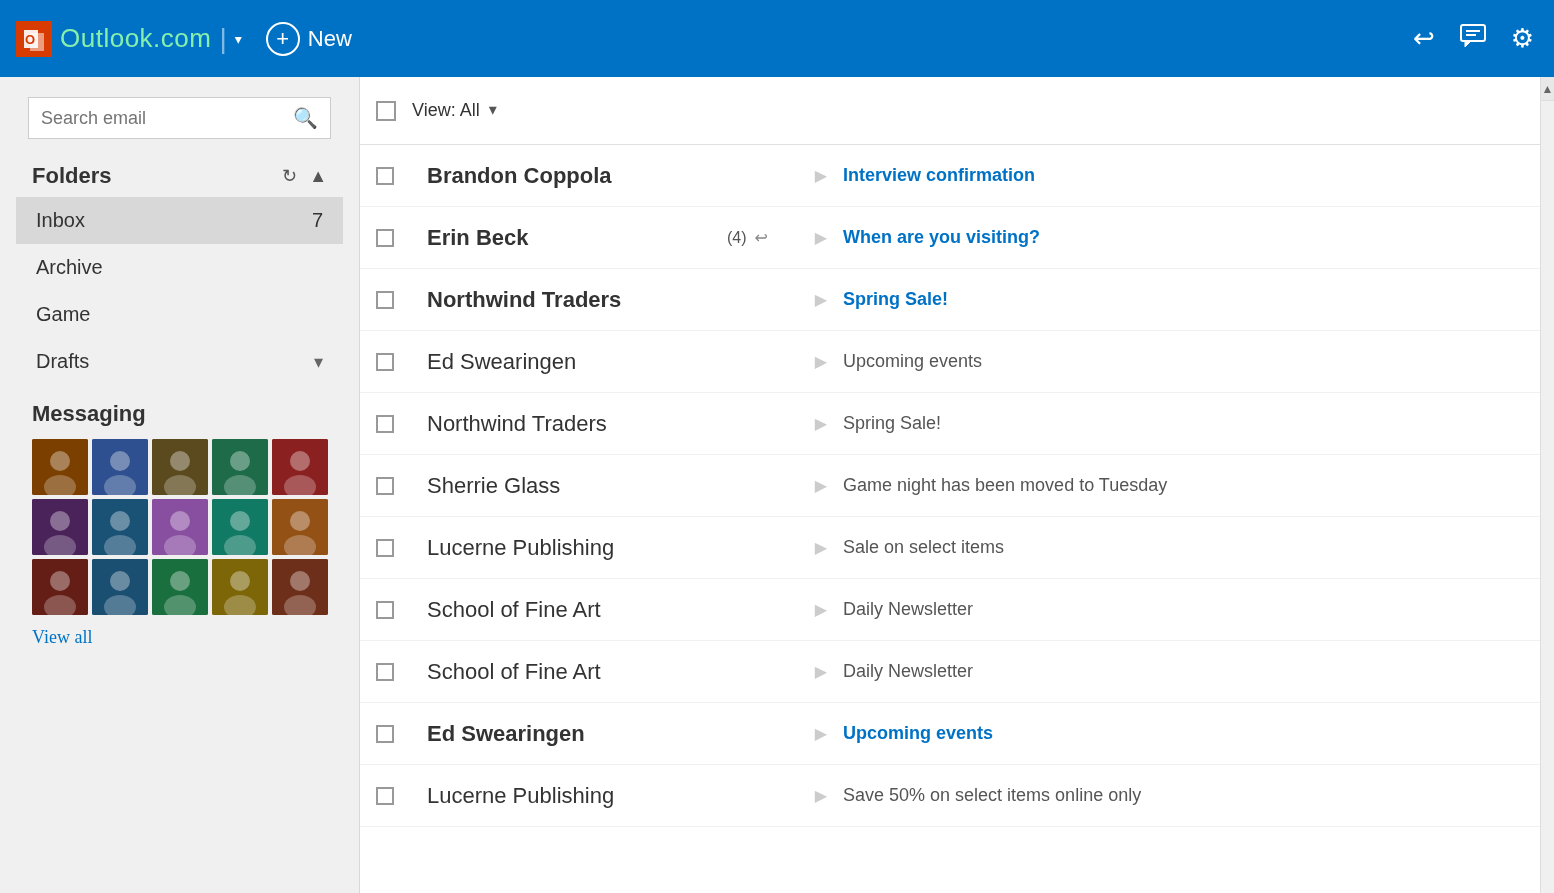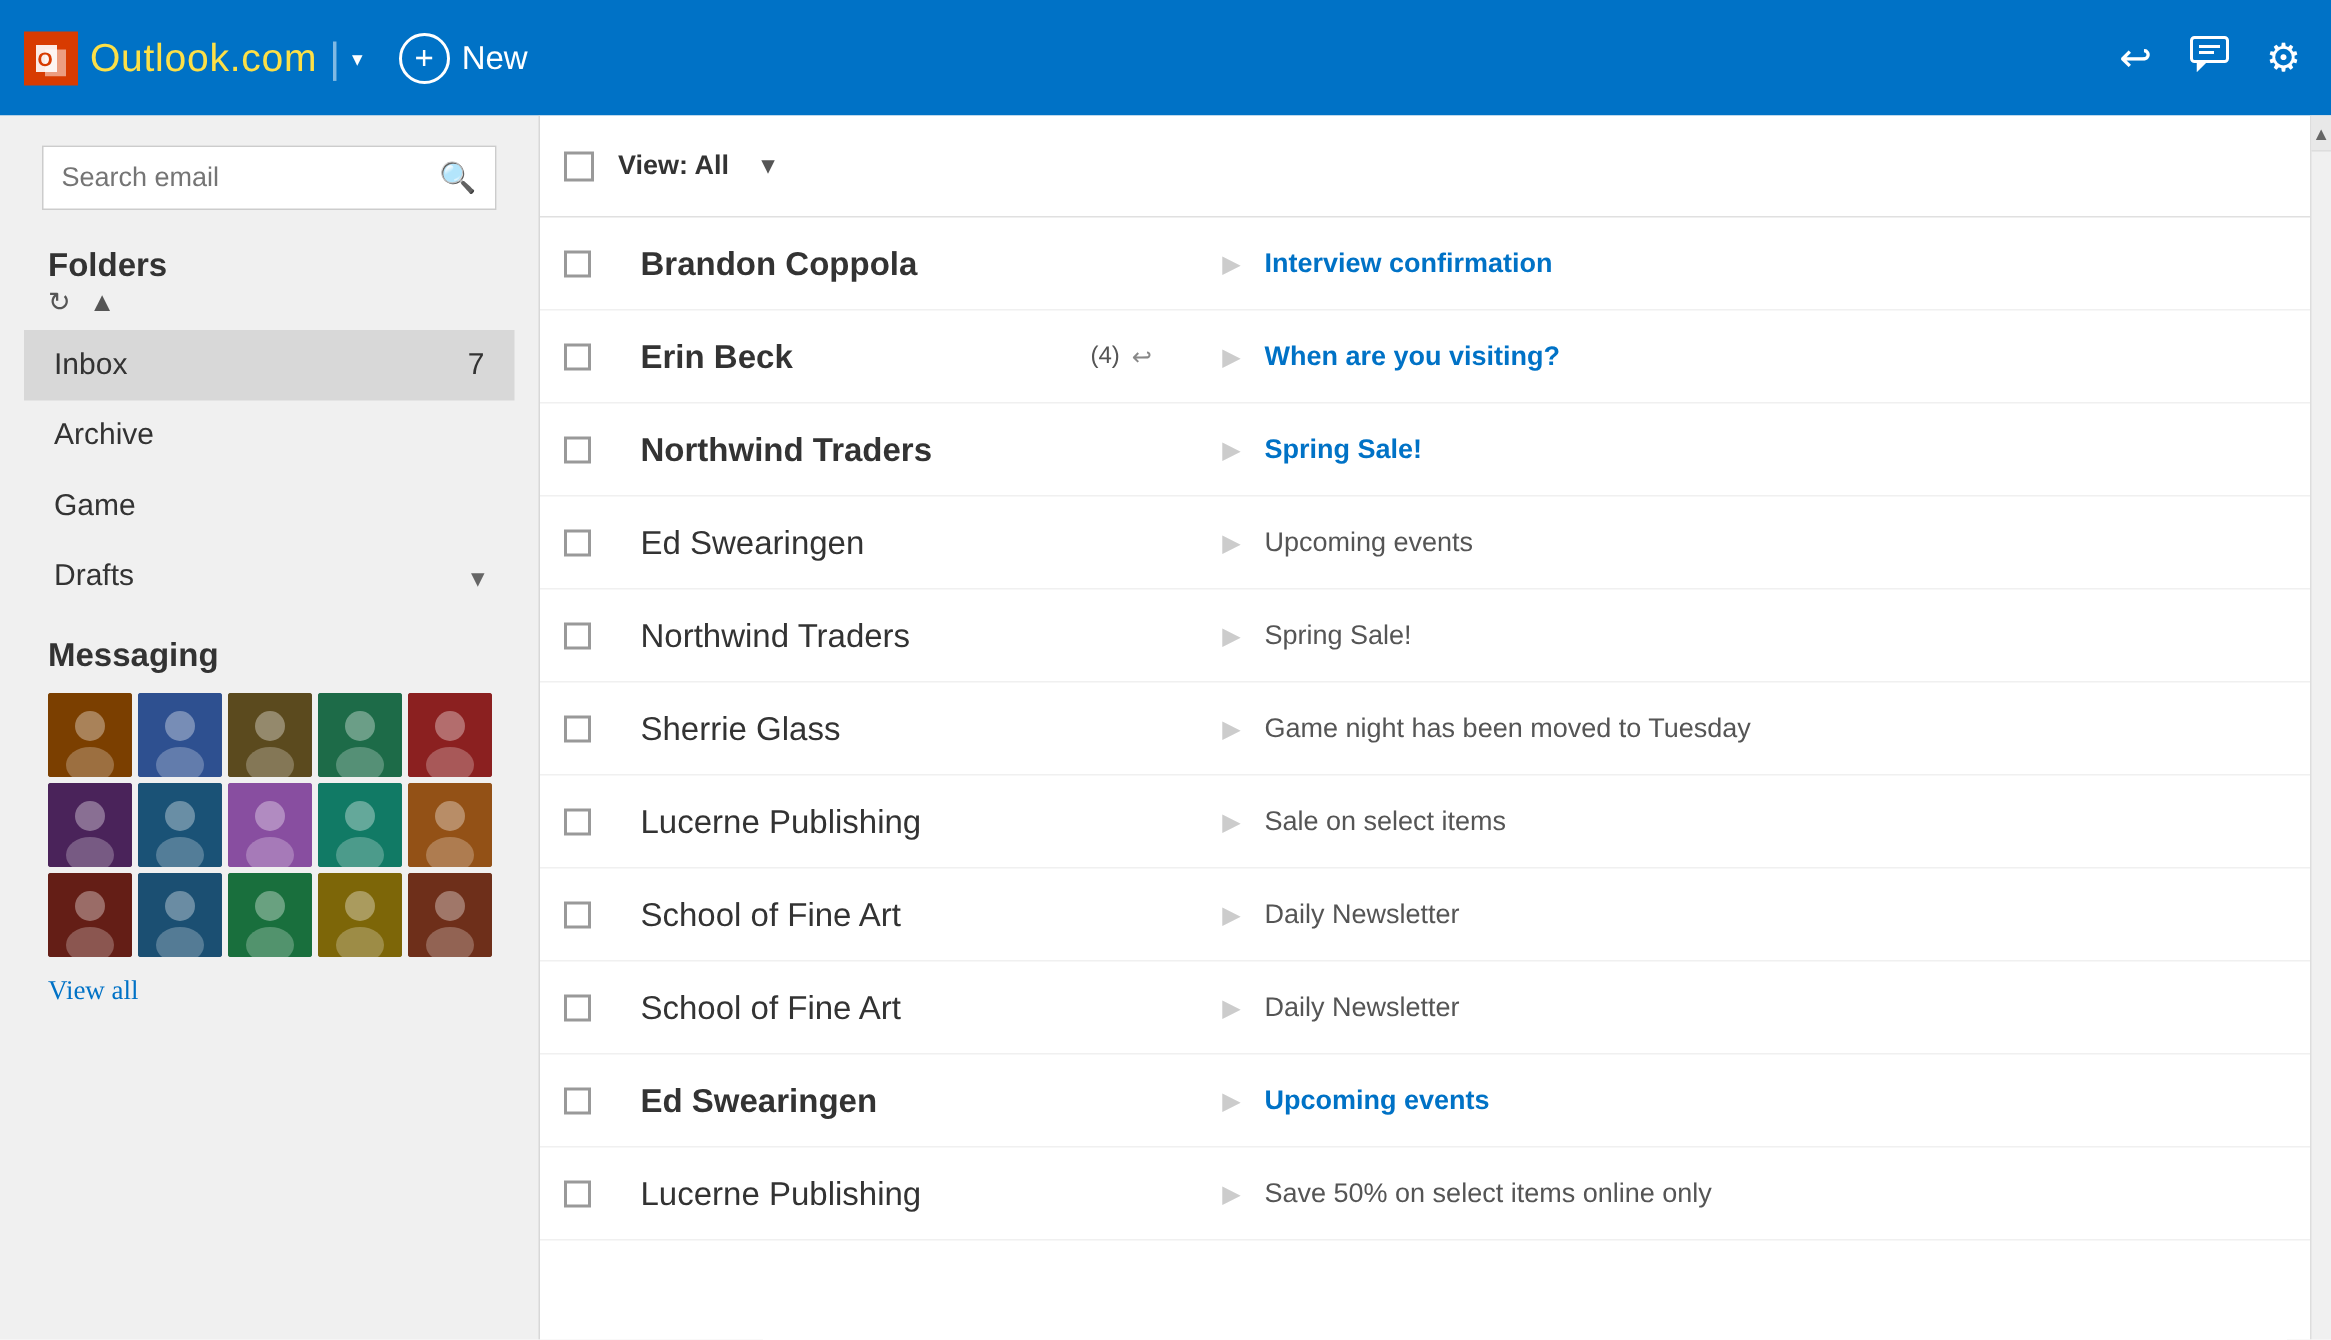--- a/index.html
+++ b/index.html
@@ -19,21 +19,21 @@
       align-items: center;
       gap: 8px;
     }
     #header .office-icon {
       width: 36px; height: 36px;
       background: #D83B01;
       display: flex; align-items: center; justify-content: center;
       color: white; font-weight: bold; font-size: 18px;
     }
     #header .app-name {
-      color: #fde047;
+      color: #86efac;
       font-size: 26px;
       font-weight: 300;
       letter-spacing: 0.5px;
     }
     #header .divider {
       color: rgba(255,255,255,0.5);
       font-size: 28px;
       margin: 0 8px;
       font-weight: 100;
     }
@@ -103,24 +103,23 @@
       color: #555;
       background: transparent;
     }
     .search-bar .search-icon {
       color: #666;
       font-size: 20px;
     }
 
     .folders-header {
       display: flex;
-      align-items: flex-start;
+      align-items: center;
       padding: 8px 16px;
       justify-content: space-between;
-      flex-direction: column;
     }
     .folders-header .title {
       font-size: 22px;
       font-weight: 600;
       color: #333;
     }
     .folders-header .folder-actions {
       display: flex; gap: 12px; align-items: center;
     }
     .folders-header .folder-actions span {
@@ -199,25 +198,24 @@
       height: 68px;
     }
     .toolbar .checkbox {
       width: 20px; height: 20px;
       border: 2px solid #999;
       margin-right: 16px;
       cursor: pointer;
       flex-shrink: 0;
     }
     .view-selector {
-      display: flex; align-items: flex-start; gap: 22px;
+      display: flex; align-items: flex-start; gap: 9px;
       cursor: pointer;
       font-size: 18px;
       color: #333;
-      font-weight: bold;
     }
     .view-selector .chevron { color: #555; font-size: 16px; }
 
     
     .email-list {
       flex: 1;
       overflow-y: auto;
     }
     .email-row {
       display: flex;

